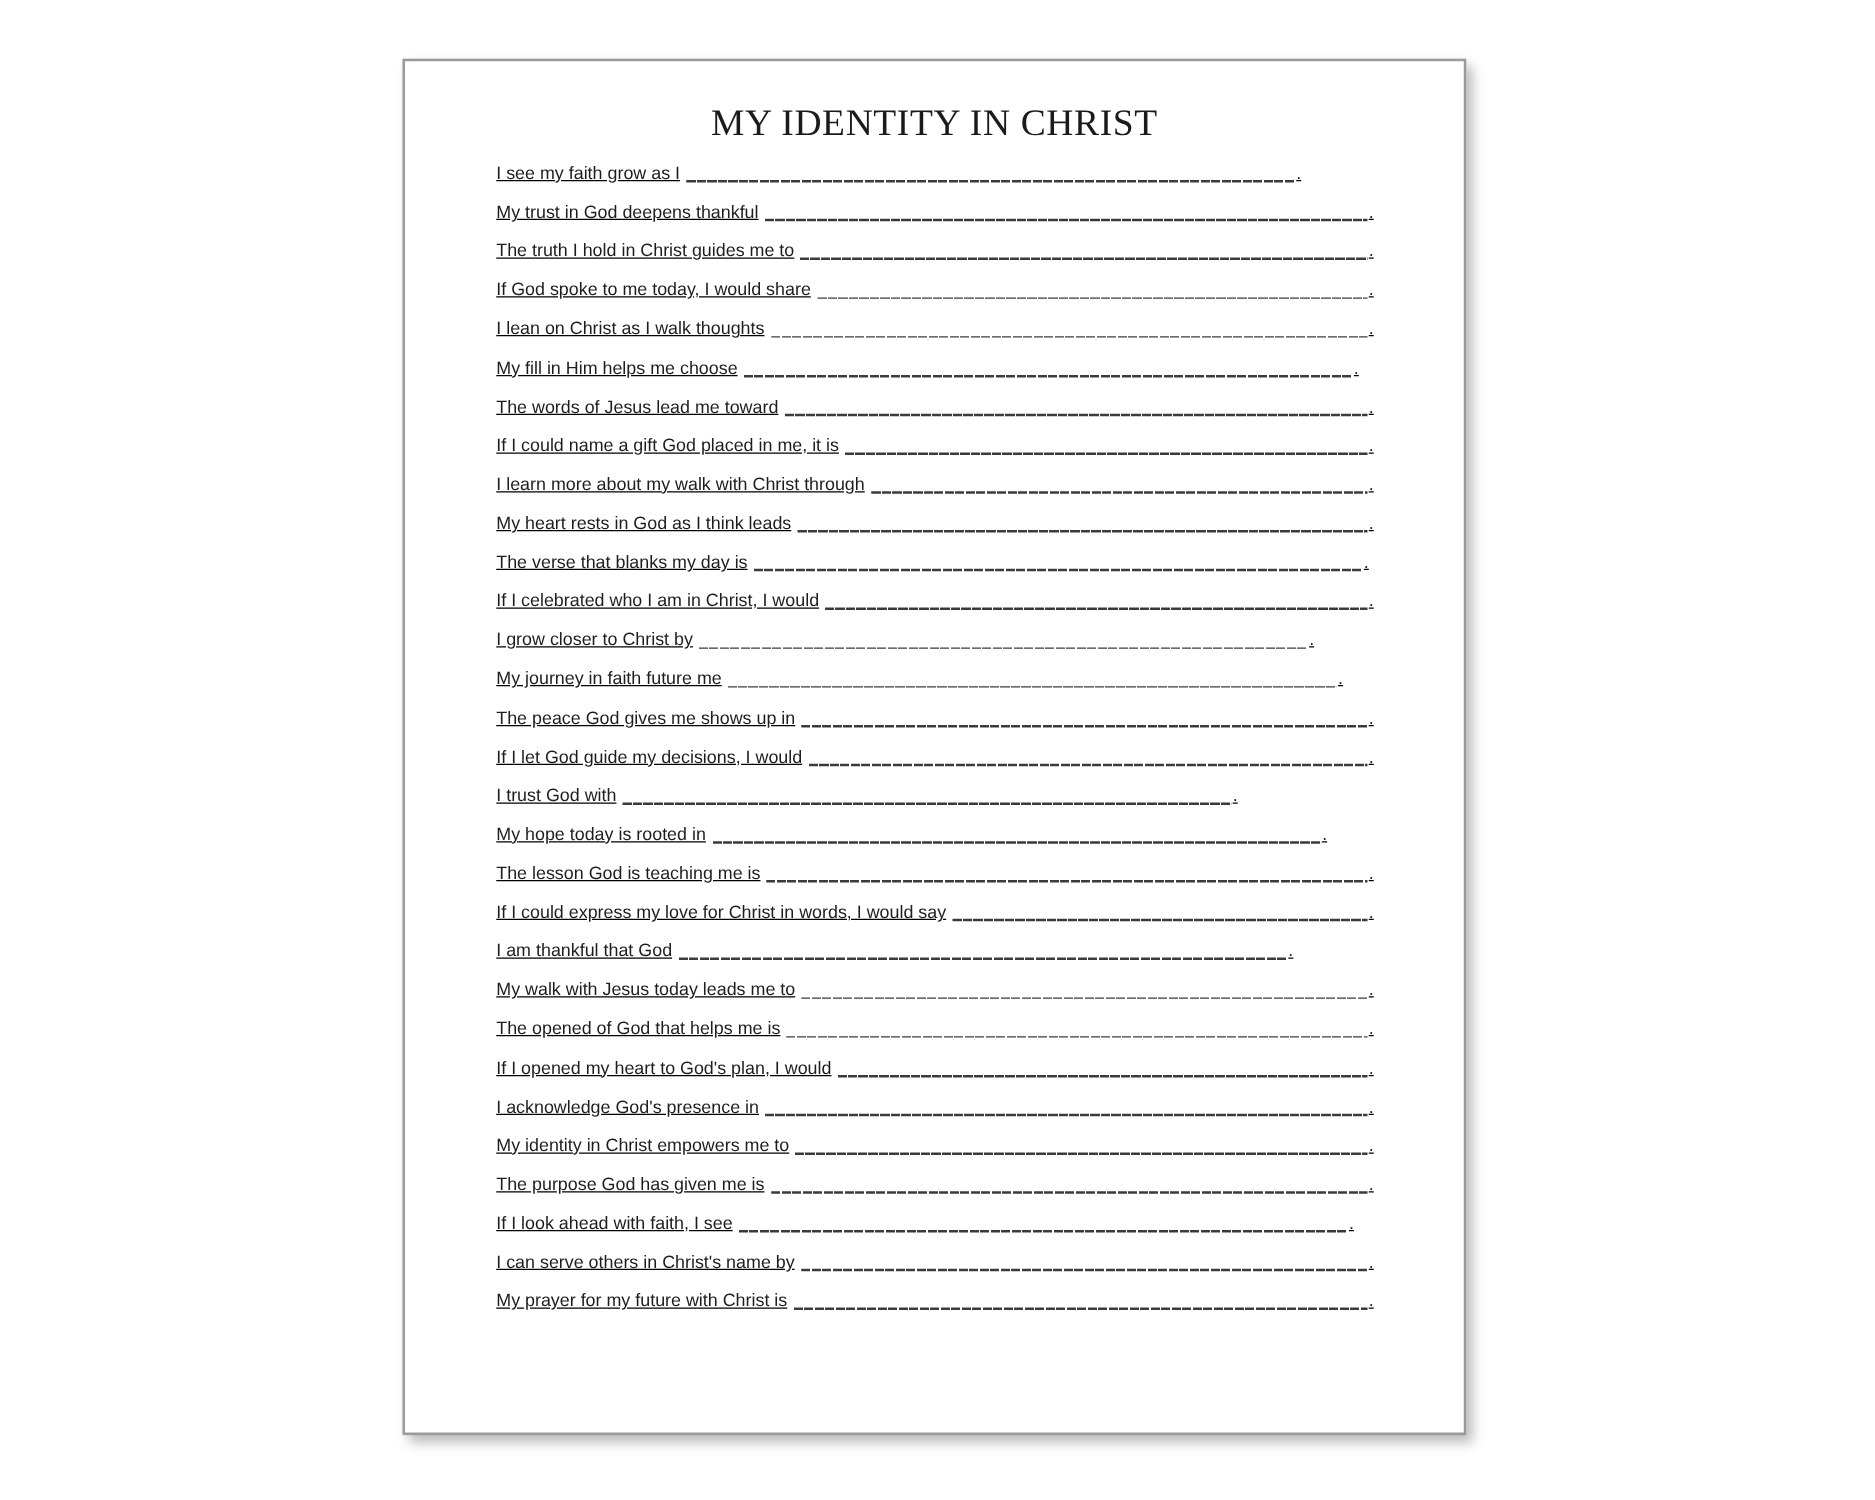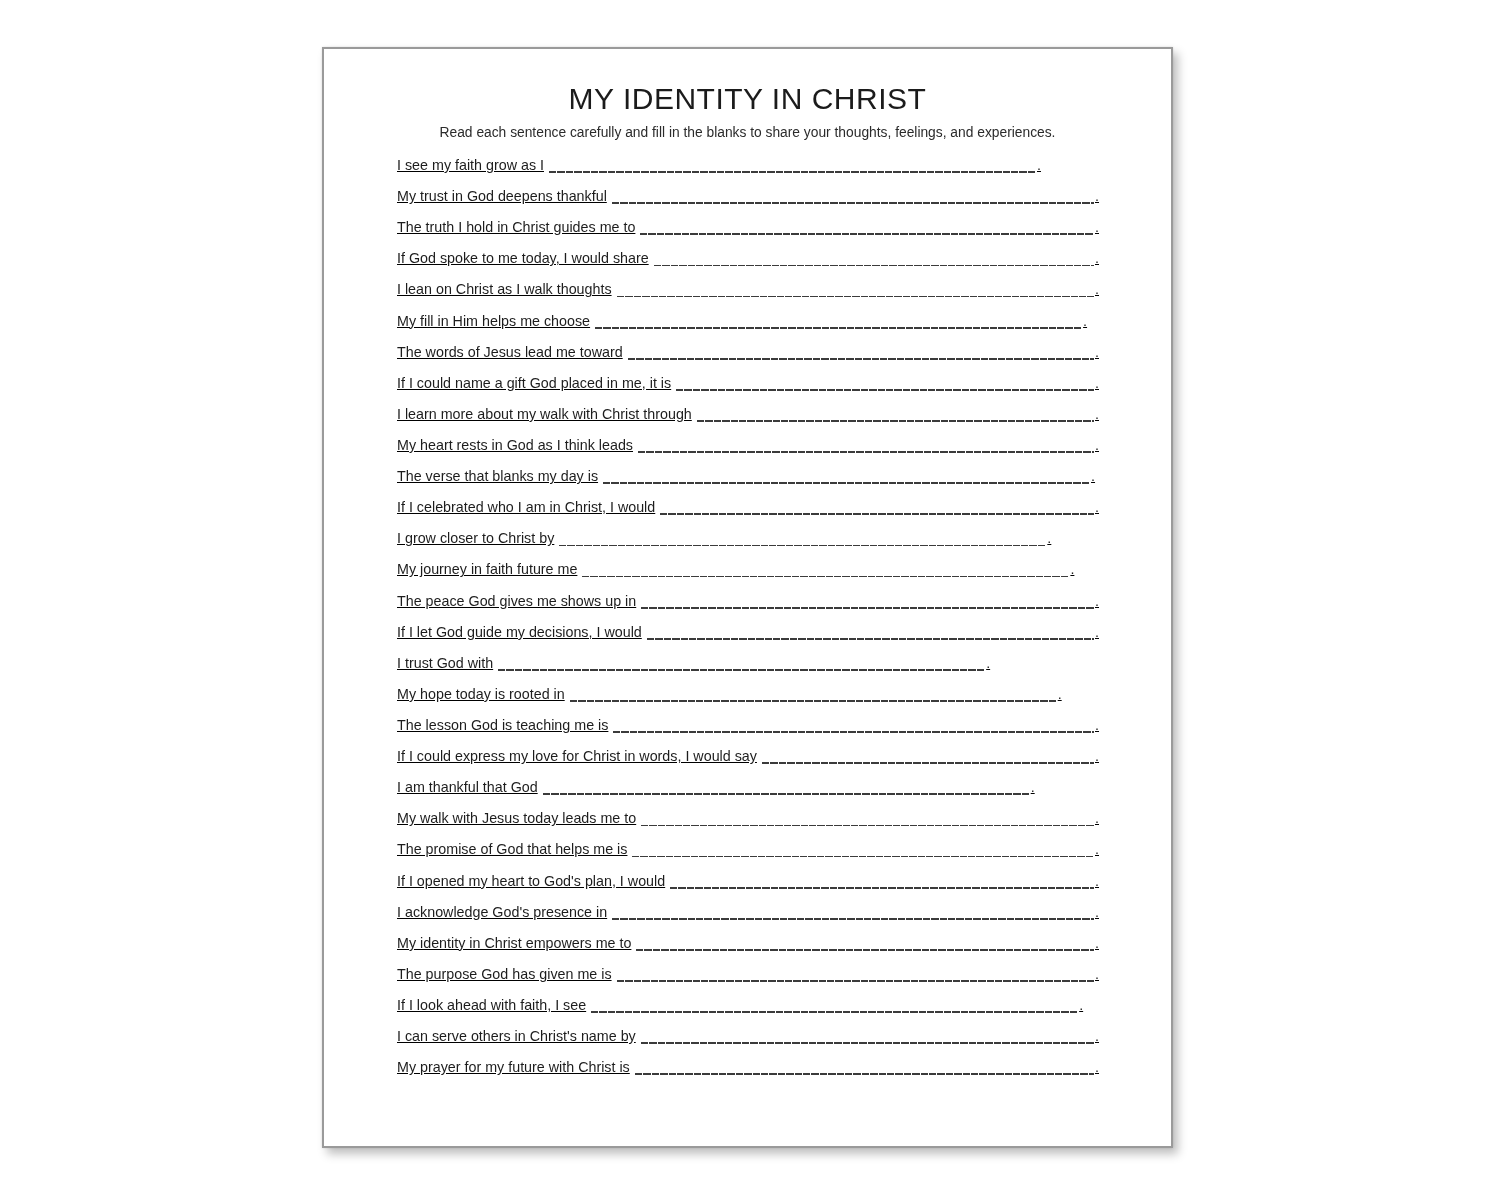--- a/index.html
+++ b/index.html
@@ -18,21 +18,21 @@
     position: absolute;
     left: 322px; top: 47px;
     width: 851px; height: 1101px;
     background: #ffffff;
     border: 2px solid #9a9a9a;
     box-shadow: 0 0 2px rgba(0,0,0,0.12), 5px 6px 9px rgba(0,0,0,0.25);
   }
   .sheet-title {
     margin-top: 33px;
     text-align: center;
-    font-family: Liberation Sans, sans-serif;
+    font-family: Liberation Serif, serif;
     font-size: 30px;
     line-height: 34px;
     font-weight: 400;
     letter-spacing: 0.5px;
     color: #1b1b1b;
   }
   .sheet-subtitle {
     margin-top: 7px;
     text-align: center;
     font-size: 13.8px;
@@ -66,21 +66,20 @@
     flex: 0 0 auto;
     margin-left: 1px;
   }
 </style>
 </head>
 <body>
 
 <div class="canvas">
   <div class="sheet">
     <div class="sheet-title">MY IDENTITY IN CHRIST</div>
-    <div class="sheet-subtitle">Read each sentence carefully and fill in the blanks to share your thoughts, feelings, and experiences.</div>
     <div class="sentence-list" id="sentence-list">
   <div class="sentence-row">
     <span class="sentence-prompt">I see my faith grow as I</span>
     <span class="fill-blank"></span>
     <span class="sentence-period">.</span>
   </div>
 
   <div class="sentence-row">
     <span class="sentence-prompt">My trust in God deepens thankful</span>
     <span class="fill-blank"></span>
@@ -201,21 +200,21 @@
     <span class="sentence-period">.</span>
   </div>
 
   <div class="sentence-row">
     <span class="sentence-prompt">My walk with Jesus today leads me to</span>
     <span class="fill-blank"></span>
     <span class="sentence-period">.</span>
   </div>
 
   <div class="sentence-row">
-    <span class="sentence-prompt">The promise of God that helps me is</span>
+    <span class="sentence-prompt">The opened of God that helps me is</span>
     <span class="fill-blank"></span>
     <span class="sentence-period">.</span>
   </div>
 
   <div class="sentence-row">
     <span class="sentence-prompt">If I opened my heart to God's plan, I would</span>
     <span class="fill-blank"></span>
     <span class="sentence-period">.</span>
   </div>
 

